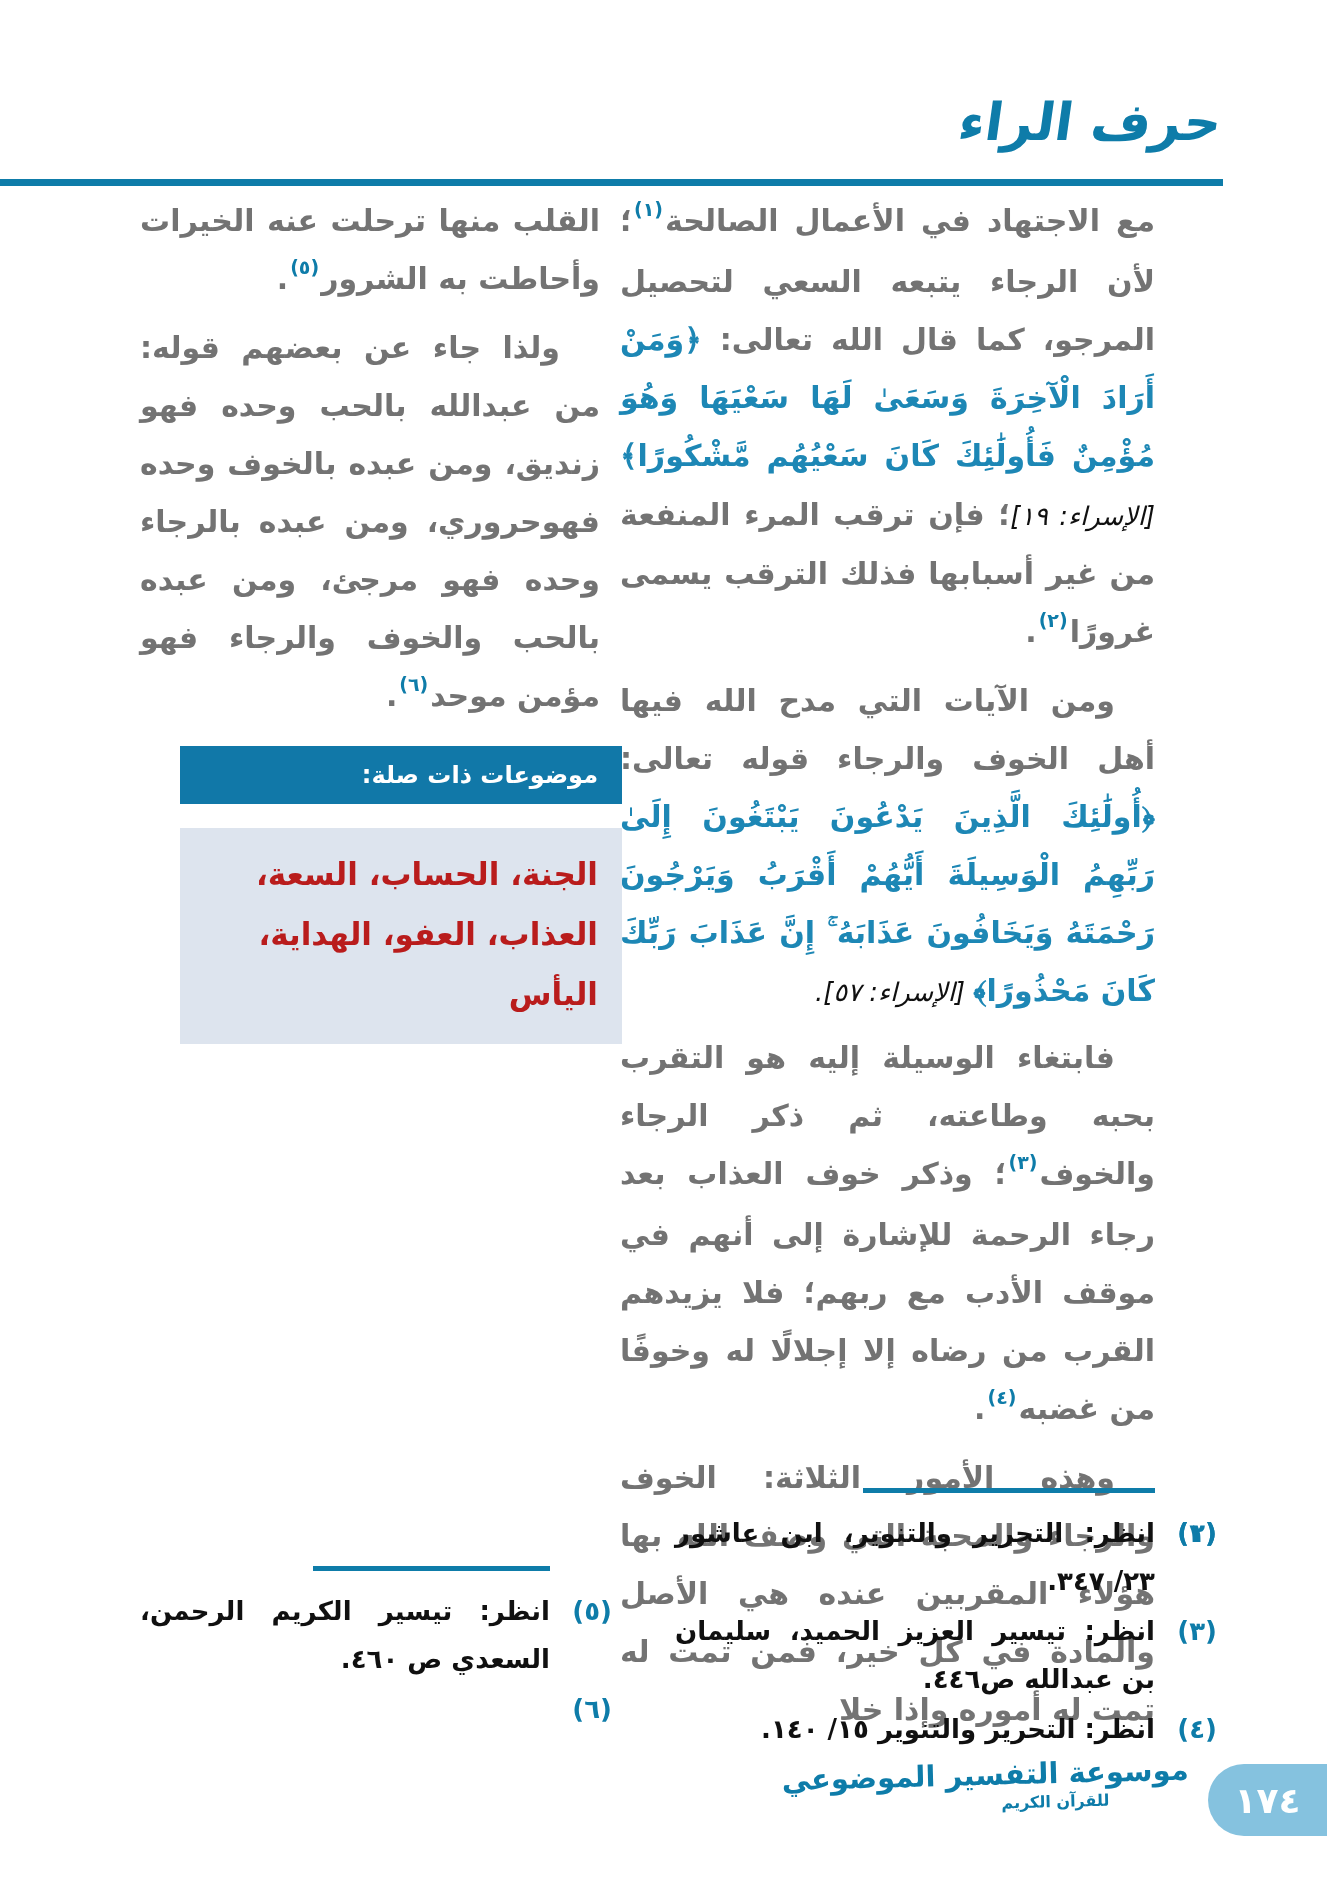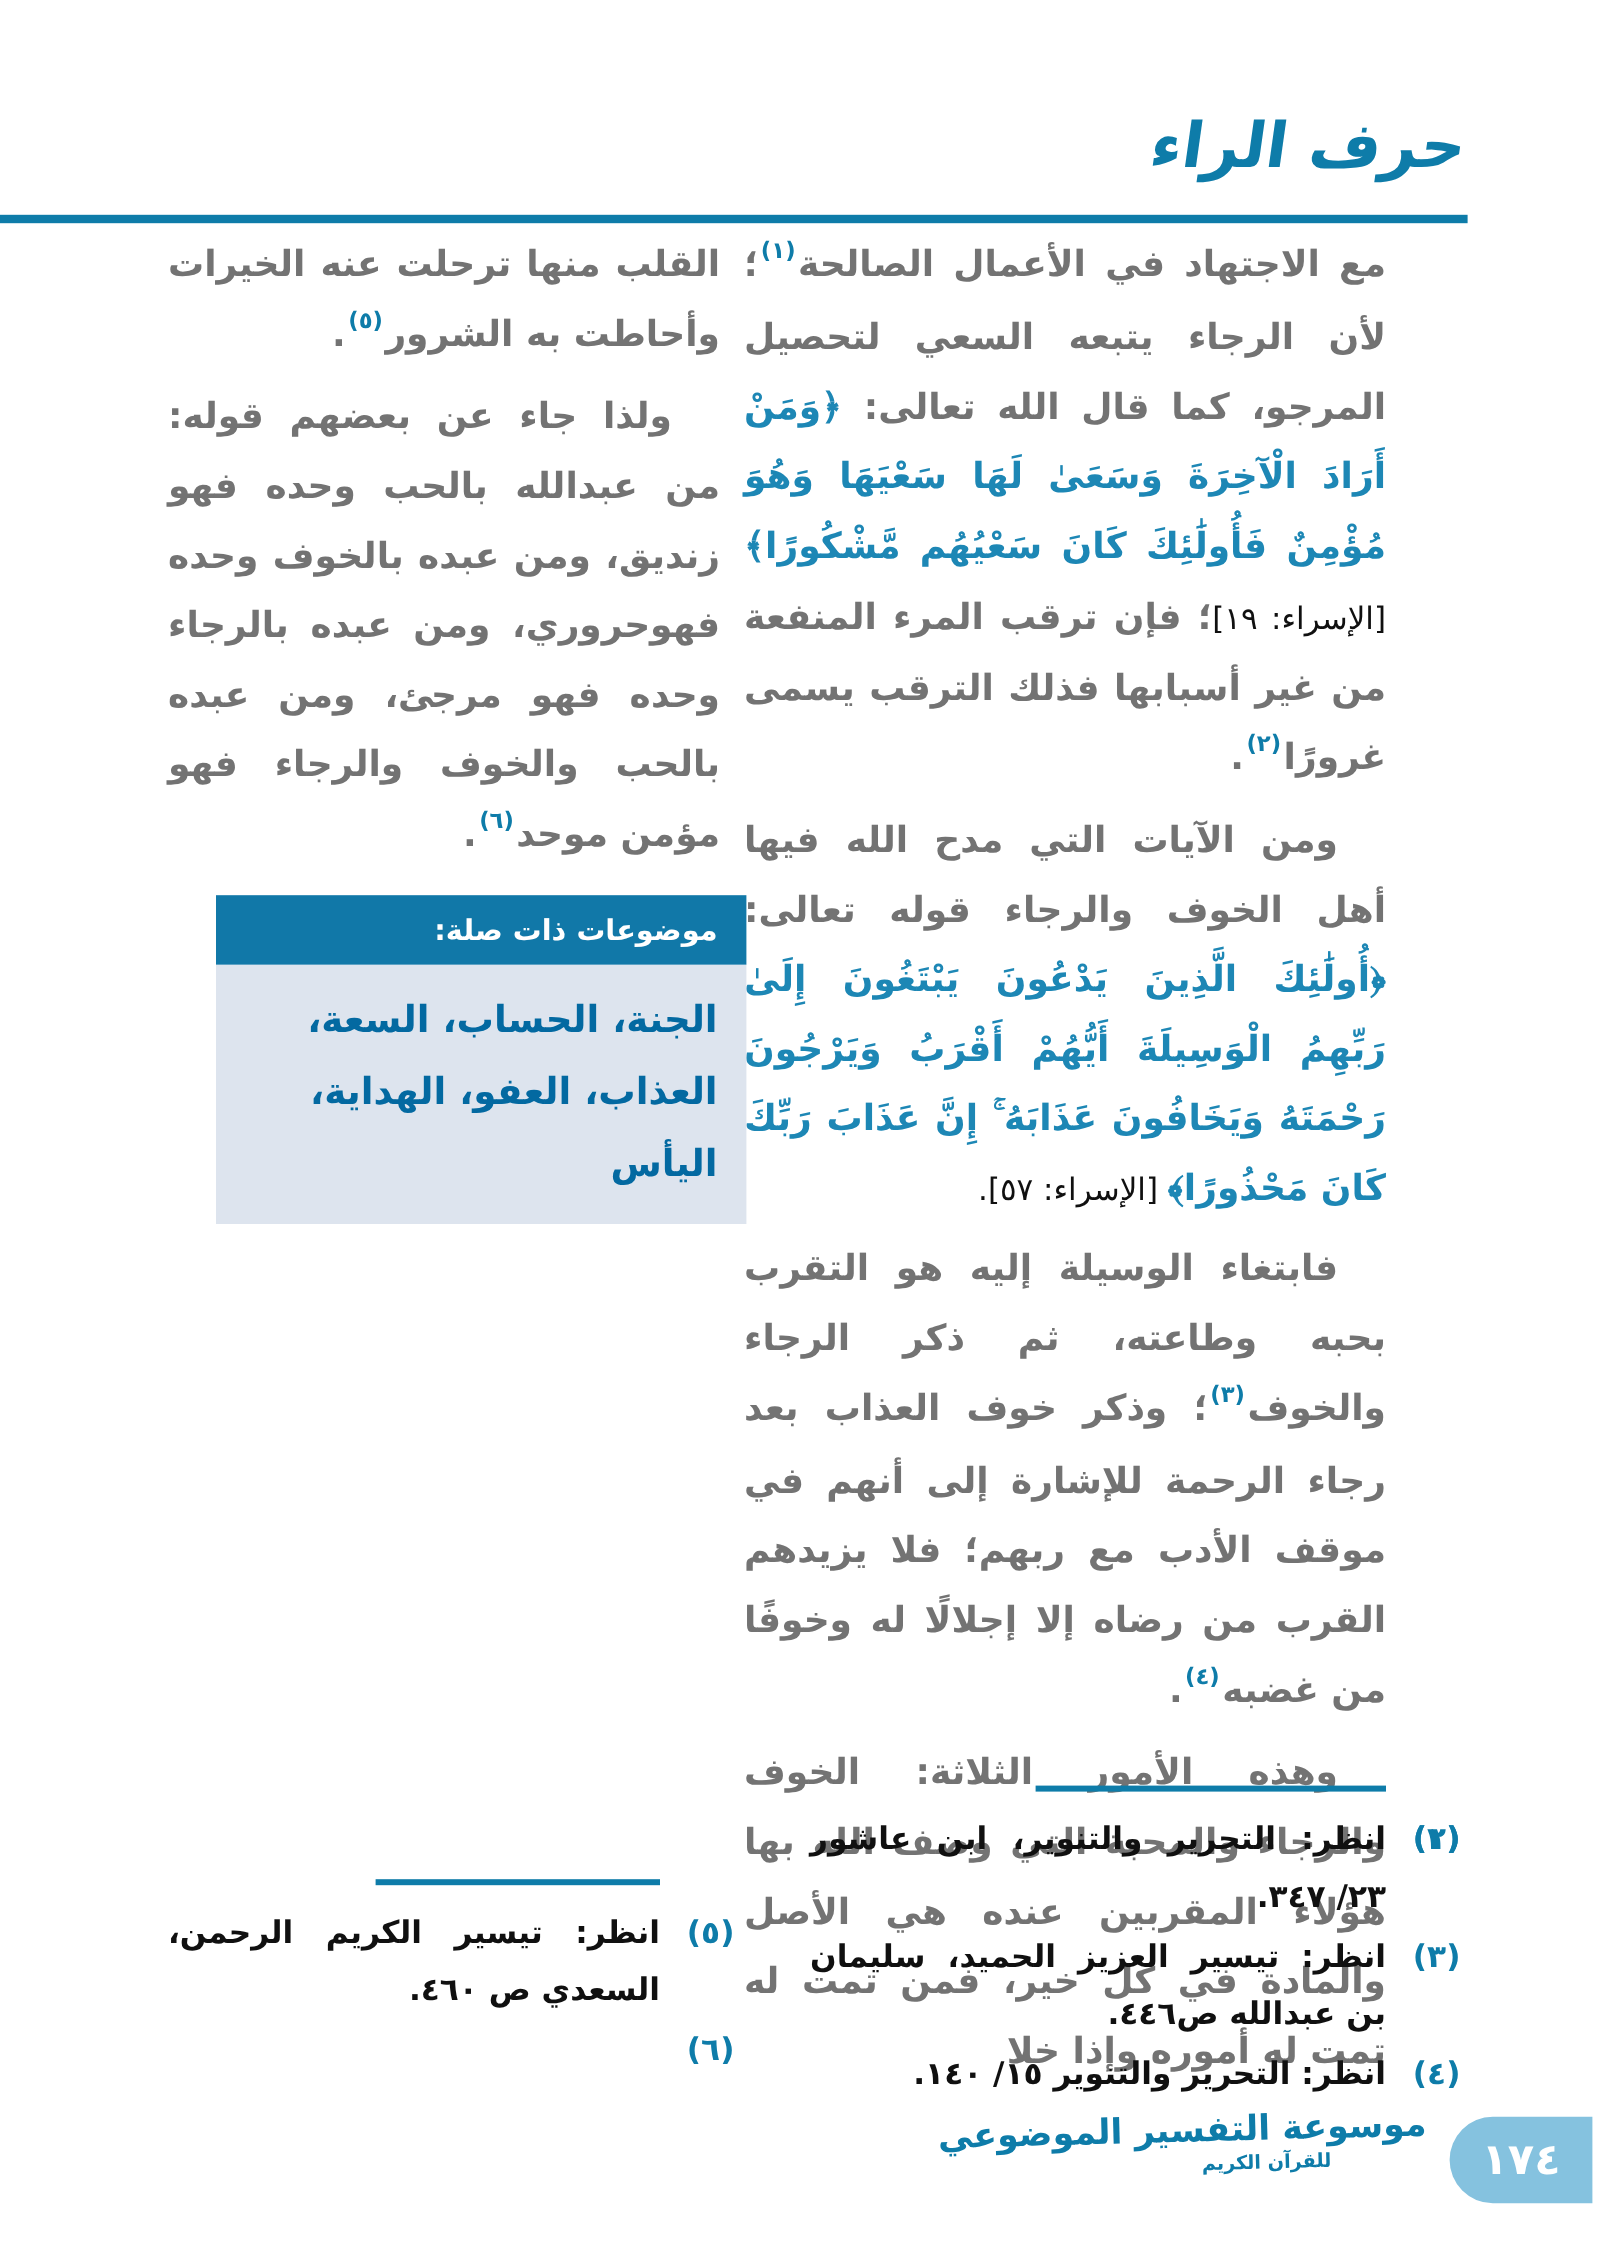--- a/index.html
+++ b/index.html
@@ -17,36 +17,36 @@
   .col-main{position:absolute;top:192px;right:184px;width:535px;}
   .col-side{position:absolute;top:192px;left:140px;width:460px;}
 
   .para{
     font-size:30px;line-height:58px;font-weight:bold;
     text-align:justify;margin:0 0 8px 0;
   }
   .para.indent{text-indent:40px;}
   .run-text{color:#737373;}
   .run-quran{color:var(--quran,#1d87b5);}
-  .run-ref{color:#101010;font-weight:normal;font-size:0.86em;}
+  .run-ref{color:#101010;font-weight:normal;font-size:0.86em;font-style:italic;}
   .run-fnref{
     color:var(--accent,#0e7ca9);font-size:19px;font-weight:bold;
     position:relative;bottom:15px;margin:0 2px;
   }
 
   .topics{position:absolute;top:746px;left:180px;width:442px;}
   .topics-header{
     background:var(--topics-header-bg,#1178a8);color:#ffffff;
     font-size:24px;font-weight:bold;height:58px;line-height:58px;
     padding:0 24px;box-sizing:border-box;
   }
   .topics-body{
-    background:var(--topics-body-bg,#dde4ee);color:#0369a1;
+    background:var(--topics-body-bg,#dde4ee);color:#b91c1c;
     font-size:31px;font-weight:bold;line-height:60px;
-    padding:16px 24px 20px;box-sizing:border-box;text-align:right;
+    padding:16px 24px 20px;box-sizing:border-box;text-align:right;margin-top:24px;
   }
 
   .footnotes{position:absolute;font-size:26px;line-height:48px;font-weight:bold;}
   .fn-main{top:1488px;right:184px;width:480px;}
   .fn-side{top:1566px;left:140px;width:410px;}
   .fn-rule{height:5px;background:var(--accent,#0e7ca9);margin-bottom:16px;}
   .fn-rule-main{width:292px;}
   .fn-rule-side{width:237px;}
   .fn-item{position:relative;text-align:justify;margin-bottom:2px;}
   .fn-num{position:absolute;right:-62px;top:0;color:var(--accent,#0e7ca9);}

